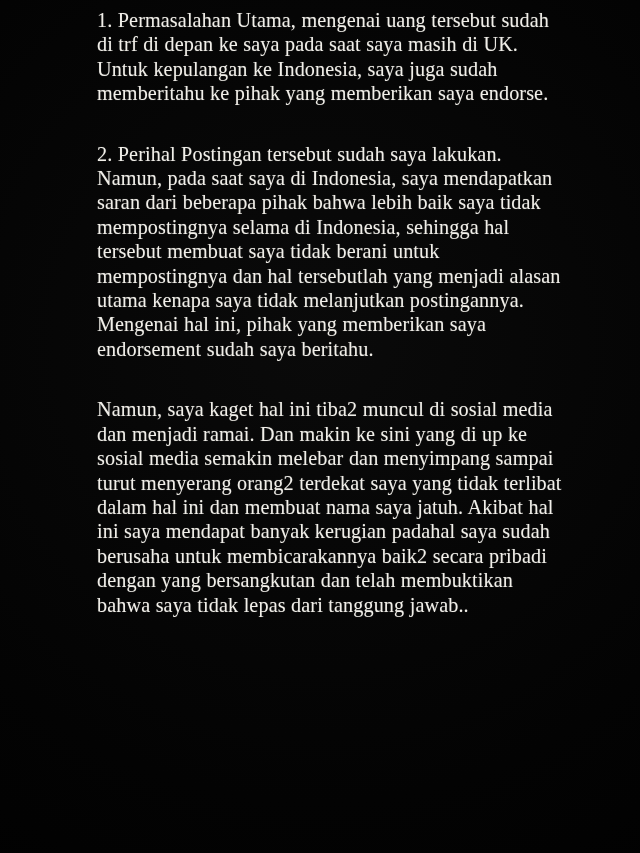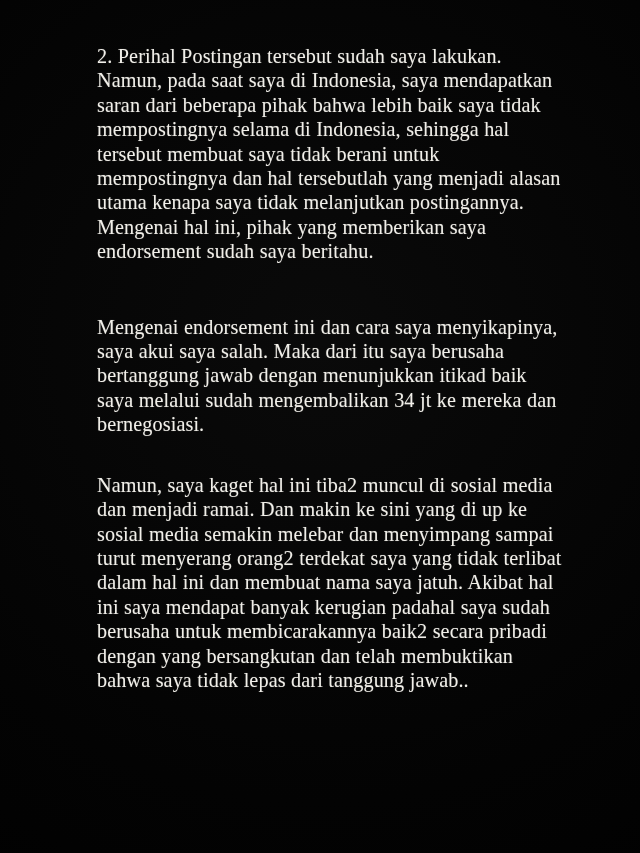--- a/index.html
+++ b/index.html
@@ -59,23 +59,23 @@
 </style>
 </head>
 <body>
 
 <div class="screen">
 
   <div class="backdrop"></div>
 
   <div class="statement">
 
+    <p class="para">1. Permasalahan Utama, mengenai uang tersebut sudah di trf di depan ke saya pada saat saya masih di UK. Untuk kepulangan ke Indonesia, saya juga sudah memberitahu ke pihak yang memberikan saya endorse.</p>
 
     <p class="para gap-1">2. Perihal Postingan tersebut sudah saya lakukan. Namun, pada saat saya di Indonesia, saya mendapatkan saran dari beberapa pihak bahwa lebih baik saya tidak mempostingnya selama di Indonesia, sehingga hal tersebut membuat saya tidak berani untuk mempostingnya dan hal tersebutlah yang menjadi alasan utama kenapa saya tidak melanjutkan postingannya. Mengenai hal ini, pihak yang memberikan saya endorsement sudah saya beritahu.</p>
 
 
-    <p class="para gap-2">Mengenai endorsement ini dan cara saya menyikapinya, saya akui saya salah. Maka dari itu saya berusaha bertanggung jawab dengan menunjukkan itikad baik saya melalui sudah mengembalikan 34 jt ke mereka dan bernegosiasi.</p>
 
     <p class="para gap-1">Namun, saya kaget hal ini tiba2 muncul di sosial media dan menjadi ramai. Dan makin ke sini yang di up ke sosial media semakin melebar dan menyimpang sampai turut menyerang orang2 terdekat saya yang tidak terlibat dalam hal ini dan membuat nama saya jatuh. Akibat hal ini saya mendapat banyak kerugian padahal saya sudah berusaha untuk membicarakannya baik2 secara pribadi dengan yang bersangkutan dan telah membuktikan bahwa saya tidak lepas dari tanggung jawab..</p>
 
   </div>
 
 </div>
 
 </body></html>

